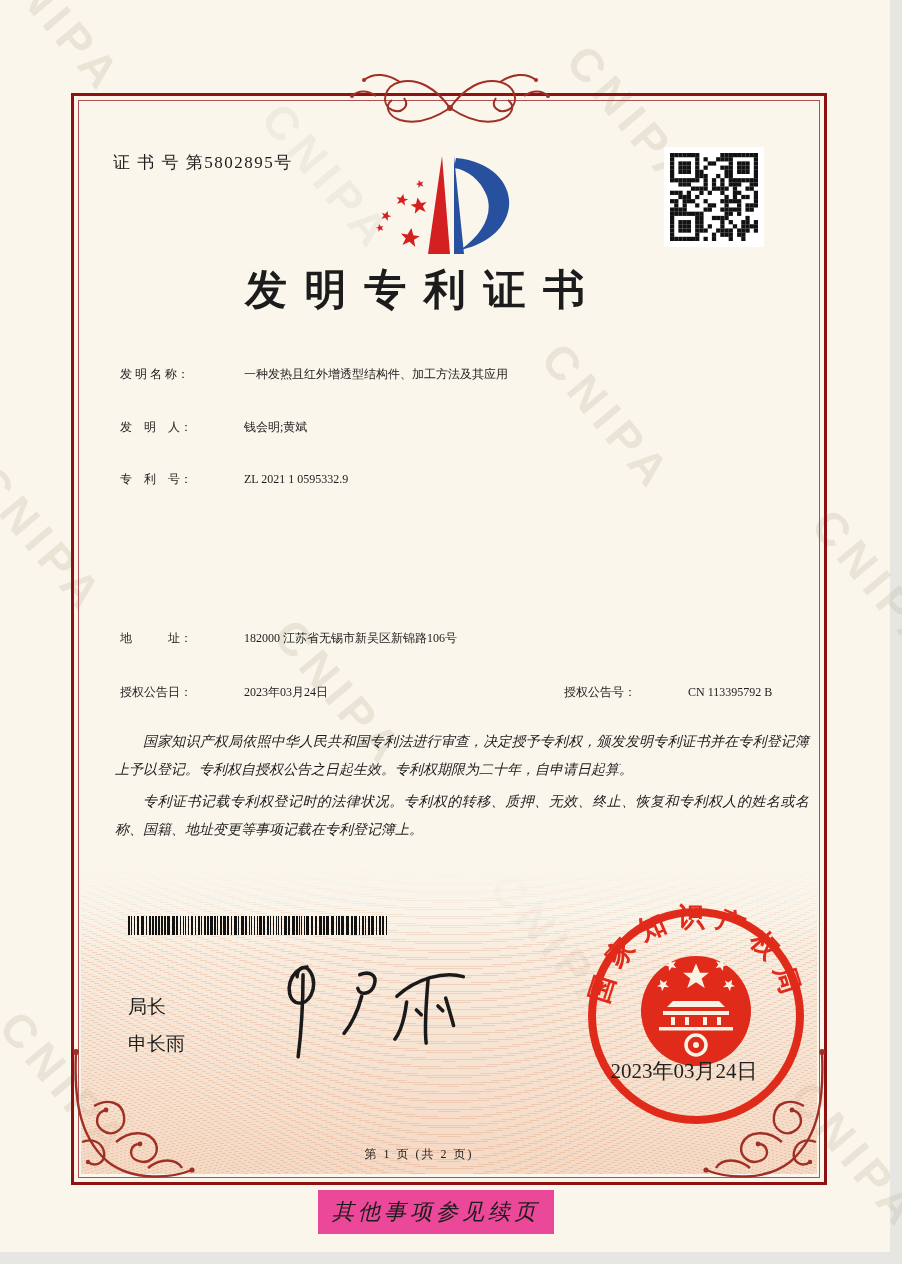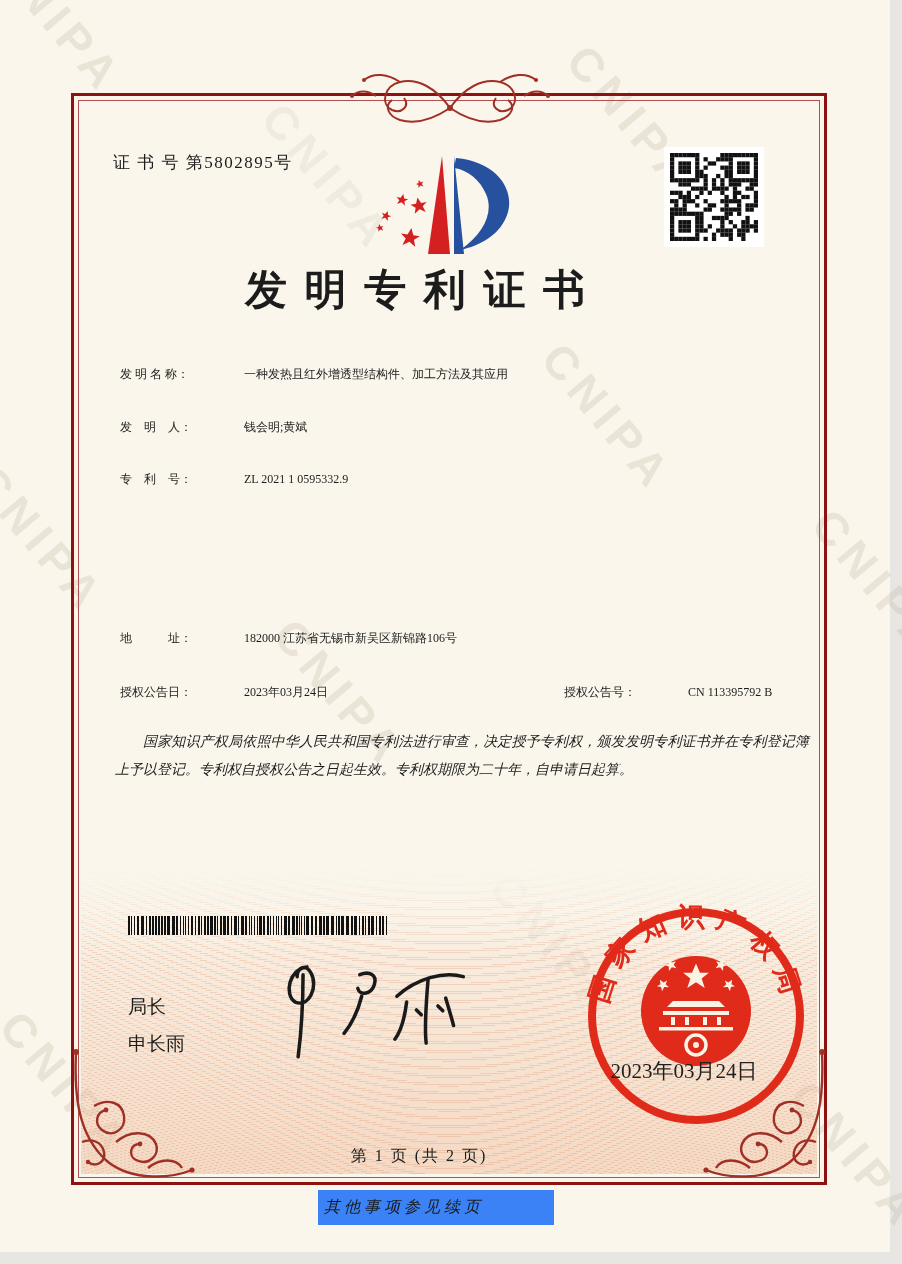--- a/index.html
+++ b/index.html
@@ -88,26 +88,26 @@
   .signer-name{position:absolute;left:128px;top:1031px;font-size:19px;
     font-family:"Liberation Sans","DejaVu Sans",sans-serif;}
   .signature{position:absolute;left:262px;top:944px;width:215px;height:122px;}
   .seal{position:absolute;left:583px;top:903px;width:226px;height:226px;}
   .seal-date{
     position:absolute;left:596px;top:1057px;width:176px;
     text-align:center;font-size:21px;color:#1f1f1f;
   }
   .page-num{
     position:absolute;left:71px;top:1146px;width:696px;
-    text-align:center;font-size:16px;letter-spacing:2px;
+    text-align:center;font-size:12px;letter-spacing:2px;
   }
   .continuation{
     position:absolute;left:318px;top:1190px;width:224px;
-    background:#3b82f6;padding:7px 6px;
-    font-size:16px;font-style:italic;letter-spacing:4px;
+    background:#ec4899;padding:7px 6px;text-align:center;
+    font-size:22px;font-style:italic;letter-spacing:4px;
   }
 </style>
 </head>
 <body>
 
 <div class="page">
 
   <div class="wm" style="left:-30px;top:-8px">CNIPA</div>
   <div class="wm" style="left:545px;top:92px">CNIPA</div>
   <div class="wm" style="left:240px;top:150px;color:rgba(171,158,136,0.12)">CNIPA</div>
@@ -456,20 +456,21 @@
   </div>
   <div class="field-row" style="top:684px">
     <span class="field-label">授权公告日：</span><span class="field-value">2023年03月24日</span>
     <span class="field-pair2">
       <span class="field-label">授权公告号：</span><span class="field-value">CN 113395792 B</span>
     </span>
   </div>
 
   <div class="legal">
     <p>国家知识产权局依照中华人民共和国专利法进行审查，决定授予专利权，颁发发明专利证书并在专利登记簿上予以登记。专利权自授权公告之日起生效。专利权期限为二十年，自申请日起算。</p>
+    <p>专利证书记载专利权登记时的法律状况。专利权的转移、质押、无效、终止、恢复和专利权人的姓名或名称、国籍、地址变更等事项记载在专利登记簿上。</p>
   </div>
 
   <svg id="barcode-svg" class="barcode" viewBox="0 0 262 19">
       <rect x="0" y="0" width="2" height="19" fill="#111"></rect>
       <rect x="3" y="0" width="1" height="19" fill="#111"></rect>
       <rect x="6" y="0" width="1" height="19" fill="#111"></rect>
       <rect x="9" y="0" width="2" height="19" fill="#111"></rect>
       <rect x="13" y="0" width="3" height="19" fill="#111"></rect>
       <rect x="18" y="0" width="1" height="19" fill="#111"></rect>
       <rect x="21" y="0" width="2" height="19" fill="#111"></rect>

